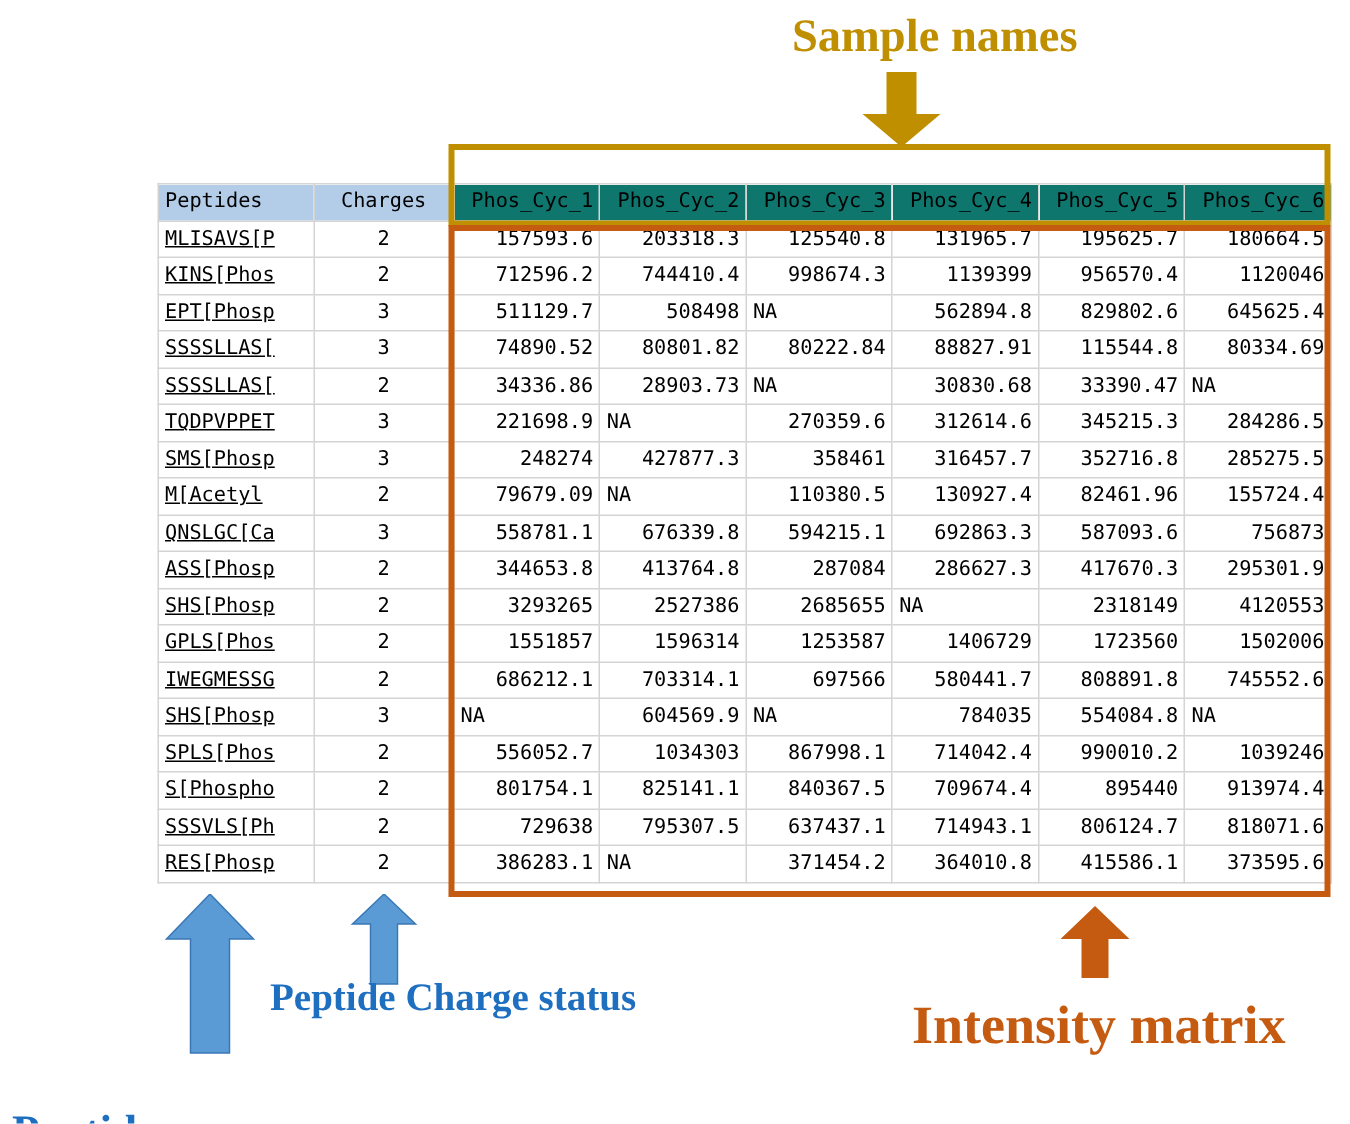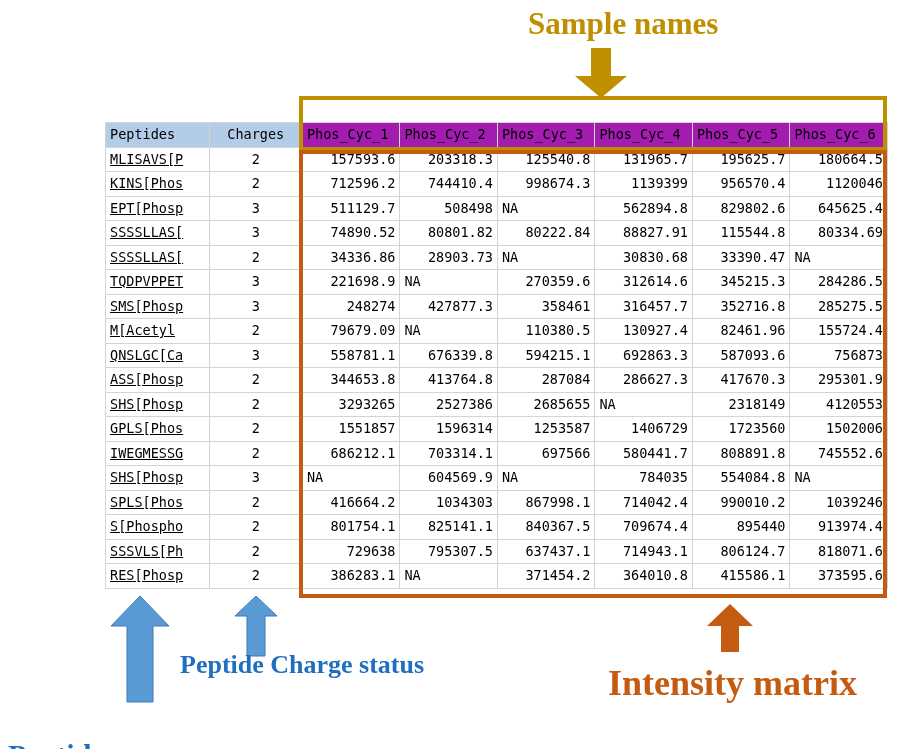--- a/index.html
+++ b/index.html
@@ -49,22 +49,22 @@
     background: #b3cde8;
     text-align: left;
     height: 50px;
     line-height: 50px;
     vertical-align: middle;
   }
   .hdr-blue.ctr { text-align: center; }
 
   
   .hdr-yellow {
-    background: #a21caf;
-    text-align: left;
+    background: #0f766e;
+    text-align: right;
     height: 50px;
     line-height: 16px;
     vertical-align: top;
     padding-top: 5px;
     white-space: normal;
     word-break: break-all;
   }
 
   .cell-pep { text-align: left; text-decoration: underline; }
   .cell-chg { text-align: center; }
@@ -292,21 +292,21 @@
         <td class="cell-na">NA</td>
         <td class="cell-num">604569.9</td>
         <td class="cell-na">NA</td>
         <td class="cell-num">784035</td>
         <td class="cell-num">554084.8</td>
         <td class="cell-na">NA</td>
       </tr>
       <tr>
         <td class="cell-pep">SPLS[Phos</td>
         <td class="cell-chg">2</td>
-        <td class="cell-num">416664.2</td>
+        <td class="cell-num">556052.7</td>
         <td class="cell-num">1034303</td>
         <td class="cell-num">867998.1</td>
         <td class="cell-num">714042.4</td>
         <td class="cell-num">990010.2</td>
         <td class="cell-num">1039246</td>
       </tr>
       <tr>
         <td class="cell-pep">S[Phospho</td>
         <td class="cell-chg">2</td>
         <td class="cell-num">801754.1</td>

